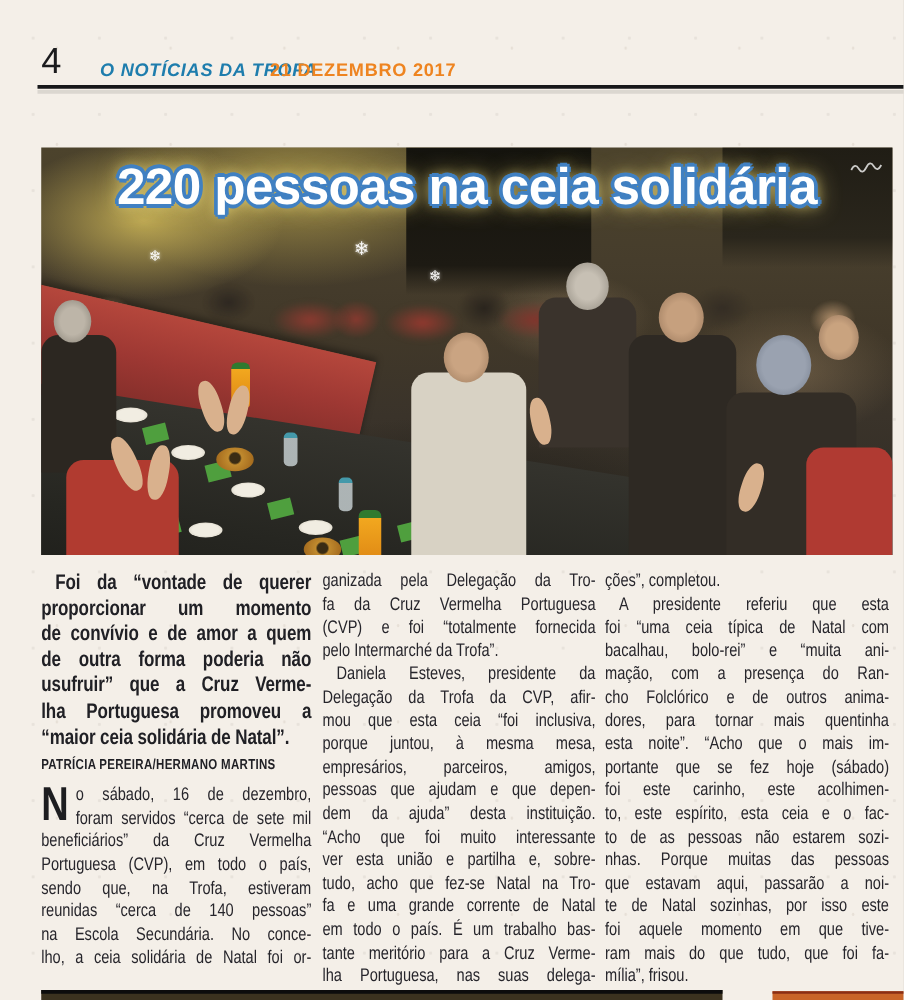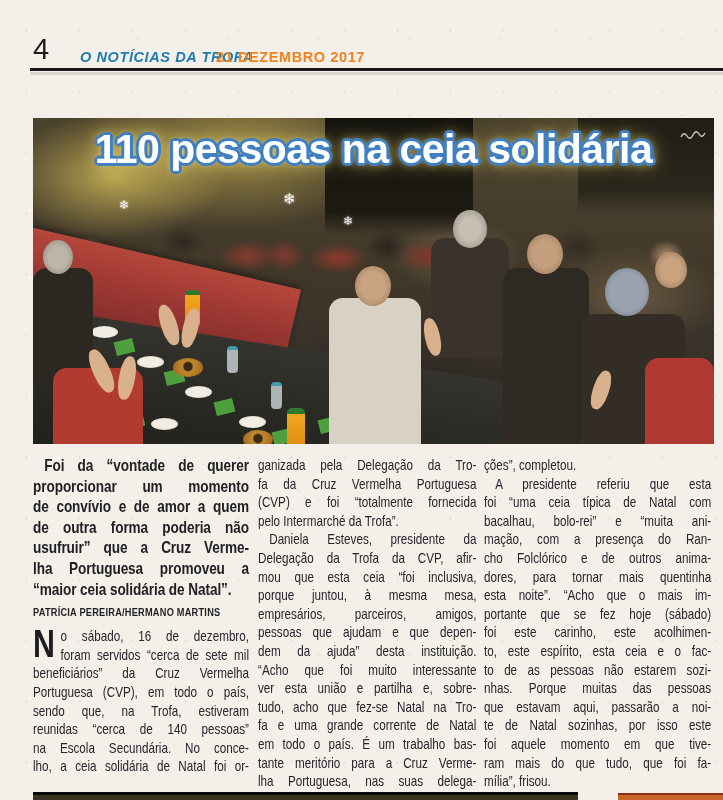--- a/index.html
+++ b/index.html
@@ -147,21 +147,21 @@
     <div class="ph head" style="left:10px;top:122px;width:30px;height:34px;background:radial-gradient(#bdb5a8 45%,#857f74);"></div>
     <div class="ph torso" style="left:20px;top:250px;width:90px;height:76px;background:#b13b30;"></div>
 
     <div class="ph hand" style="left:128px;top:186px;width:16px;height:42px;transform:rotate(-18deg);"></div>
     <div class="ph hand" style="left:150px;top:190px;width:15px;height:40px;transform:rotate(14deg);"></div>
     <div class="ph hand" style="left:60px;top:230px;width:17px;height:46px;transform:rotate(-24deg);"></div>
     <div class="ph hand" style="left:86px;top:238px;width:16px;height:44px;transform:rotate(10deg);"></div>
     <div class="ph hand" style="left:392px;top:200px;width:15px;height:38px;transform:rotate(-12deg);"></div>
     <div class="ph hand" style="left:560px;top:252px;width:16px;height:40px;transform:rotate(18deg);"></div>
 
-    <div class="headline">110 pessoas na ceia solidária</div>
+    <div class="headline">220 pessoas na ceia solidária</div>
     <div class="watermark">
       <svg width="26" height="10" viewBox="0 0 26 10">
           <path d="M1 7 Q4 1 7 6 T13 5 T19 4 T25 3" fill="none" stroke="#fff" stroke-width="1.4" opacity="0.85"></path>
         </svg>
     </div>
   </div>
 
   <div class="col" id="col1">
     <div class="lead">
         <div class="tl ti">Foi da “vontade de querer</div>

